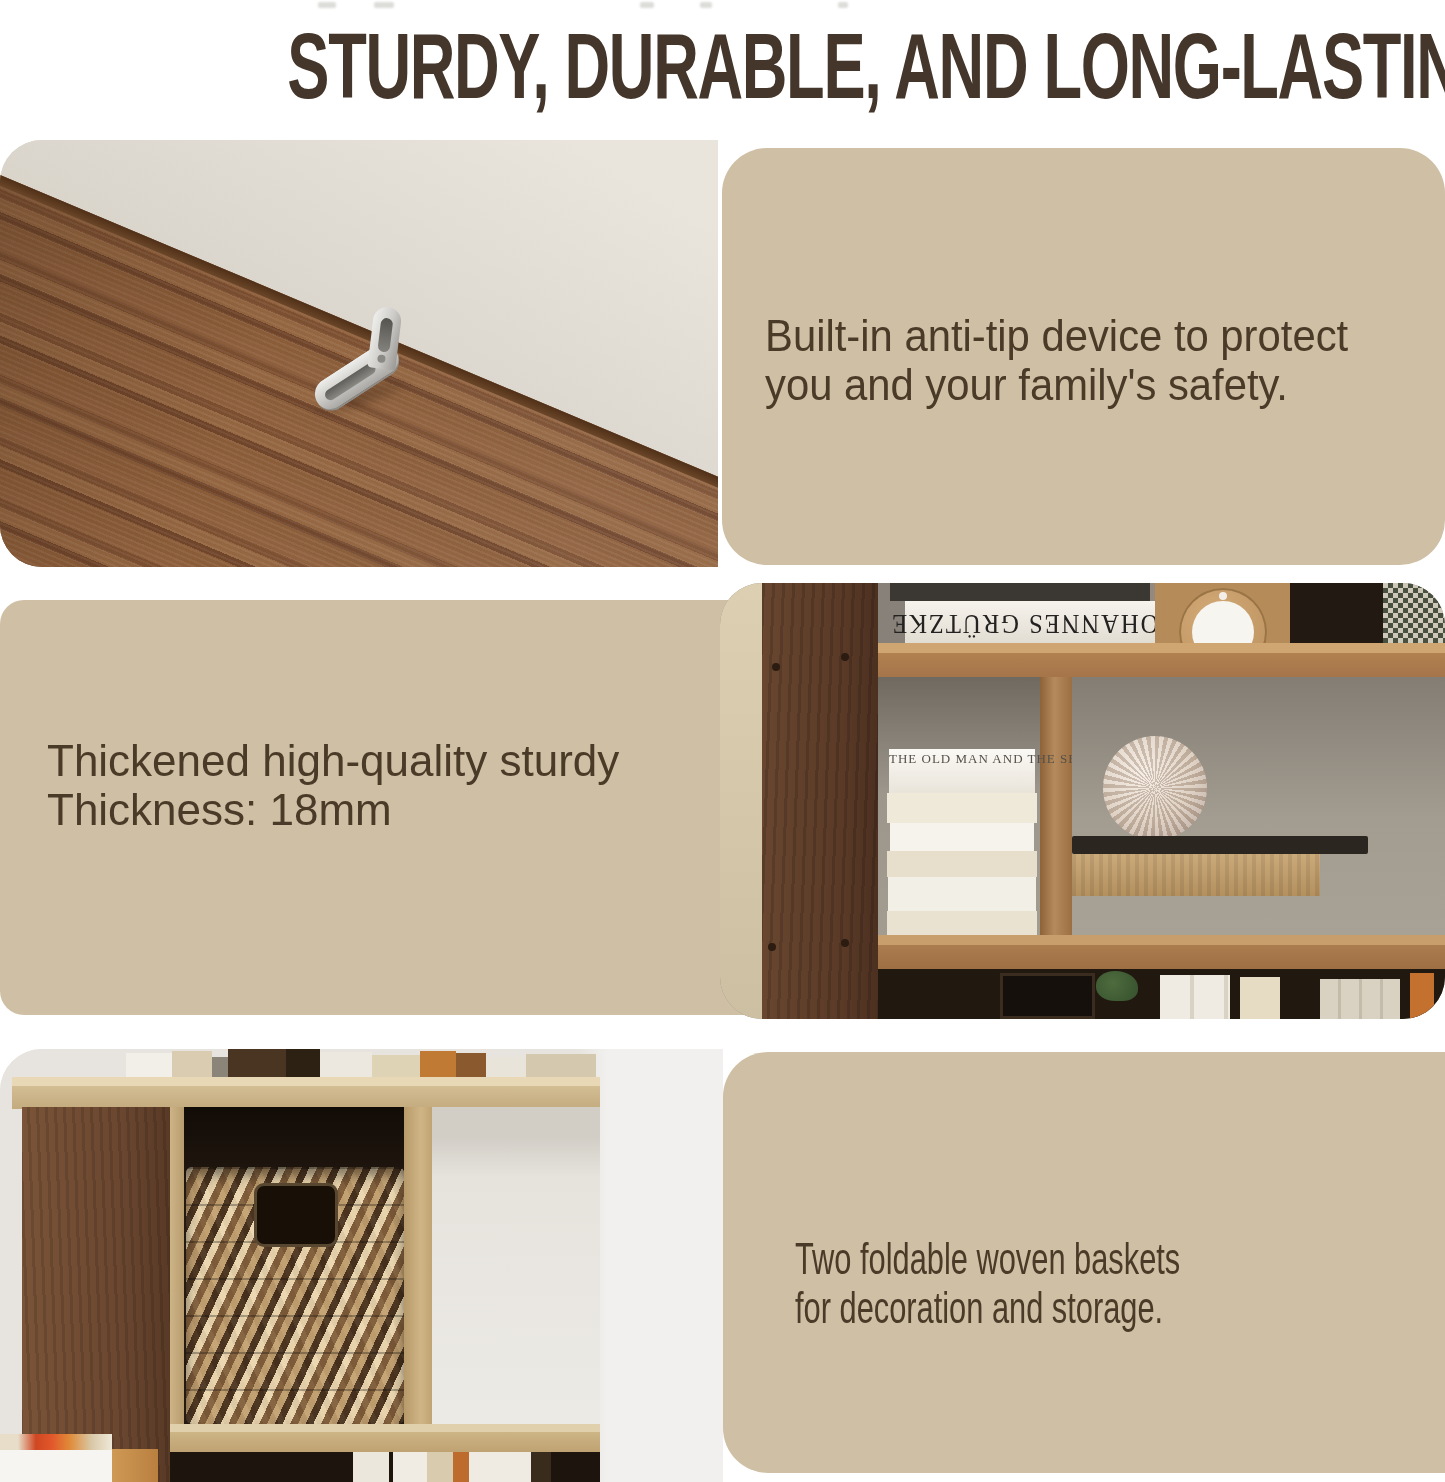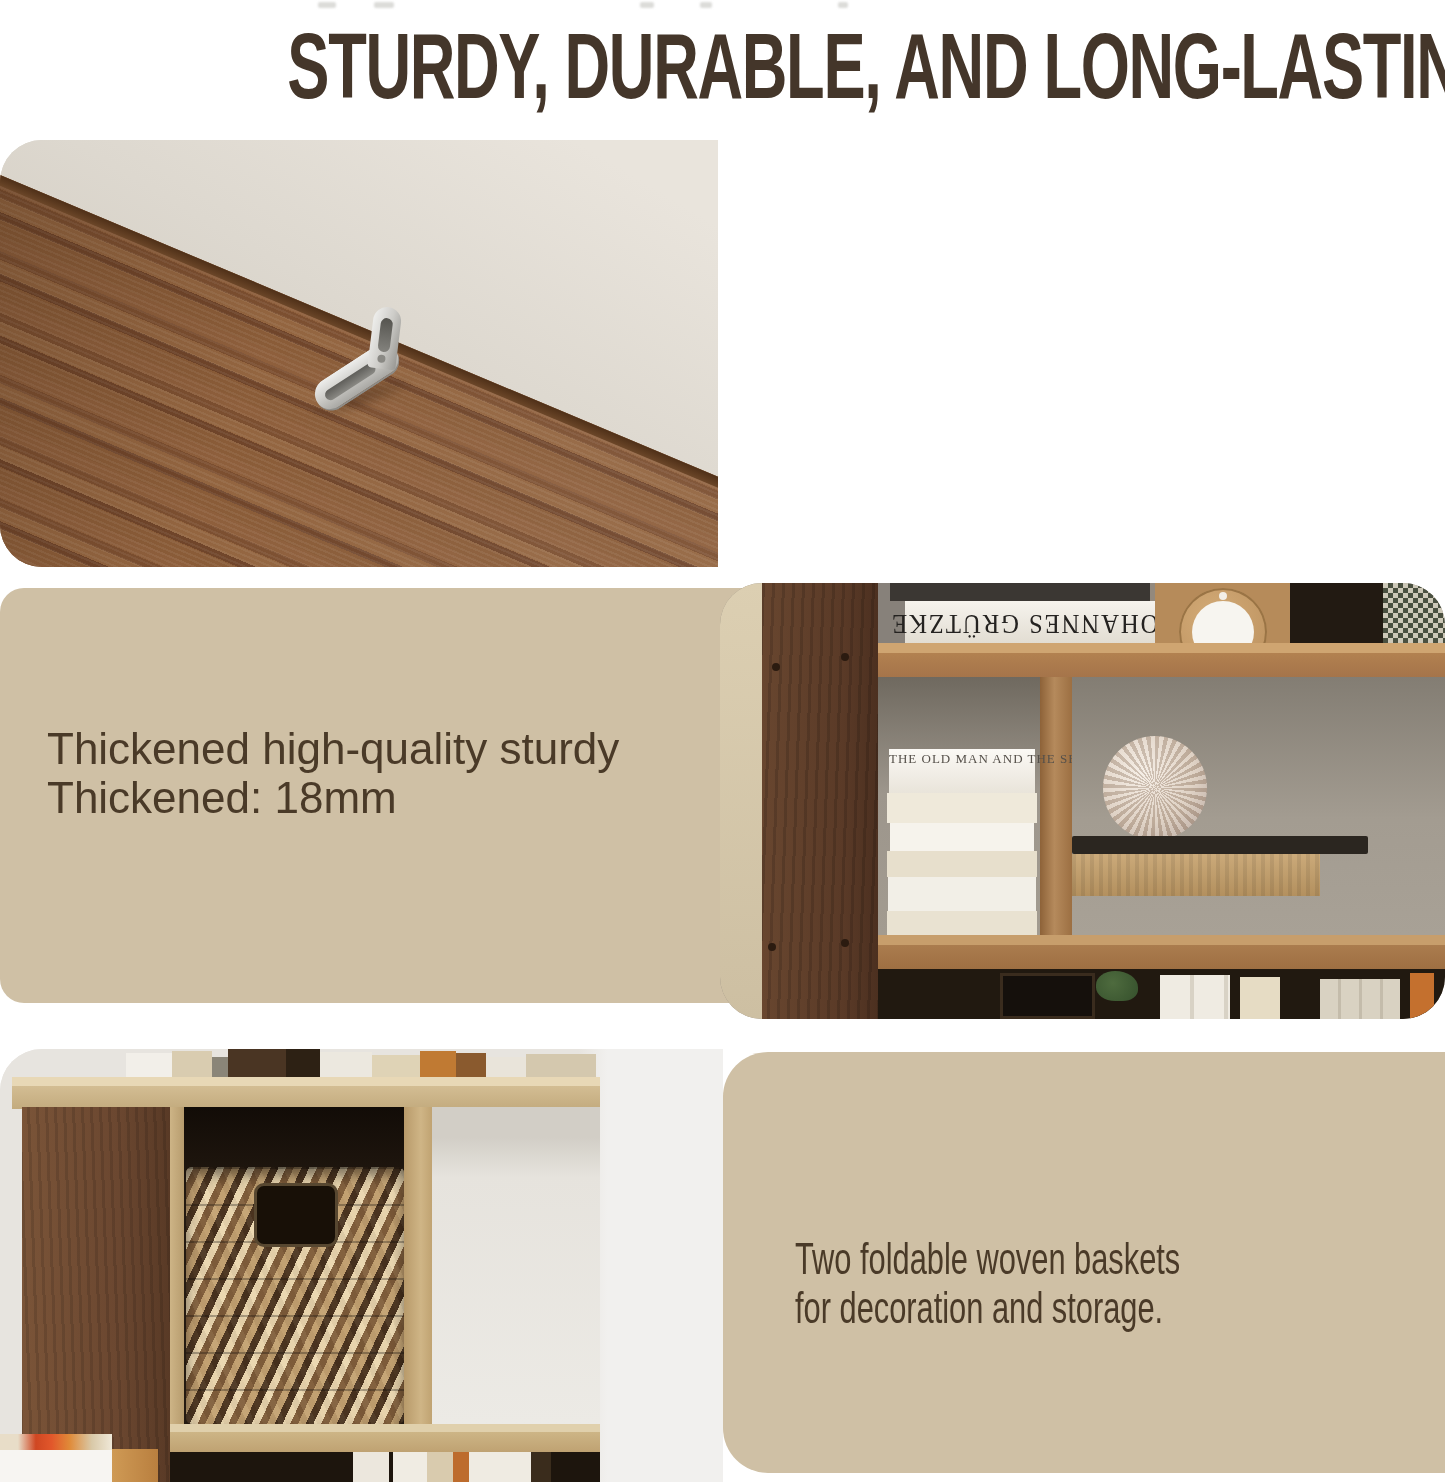--- a/index.html
+++ b/index.html
@@ -14,21 +14,21 @@
 
   
   .title-wrap{left:0;top:16px;width:1445px;height:100px;text-align:center;}
   .title-wrap span{position:static;display:inline-block;font-size:93px;font-weight:700;
     letter-spacing:-2px;color:#44362a;white-space:nowrap;line-height:100px;
     transform:scaleX(0.68);transform-origin:center;}
 
   
   .panel{background:#cfc0a5;border-radius:45px;}
   .panelA{left:722px;top:148px;width:723px;height:417px;}
-  .panelB{left:0;top:588px;width:794px;height:415px;border-radius:24px;}
+  .panelB{left:0;top:600px;width:794px;height:415px;border-radius:24px;}
   .panelC{left:723px;top:1052px;width:828px;height:421px;}
   .ptext{color:#4a3a28;font-size:44px;line-height:49px;white-space:nowrap;transform-origin:left top;}
   .tA{left:43px;top:163px;transform:scaleX(0.95);}
   .tB{left:47px;top:136px;transform:scaleX(1.0);}
   .tC{left:72px;top:182px;transform:scaleX(0.70);}
   .ptext div{position:static;}
 
   
   .photo{overflow:hidden;}
   .photoA{left:0;top:140px;width:718px;height:427px;border-radius:42px 0 0 42px;background:#d9d4cb;}
@@ -184,25 +184,31 @@
     <div class="bracket-shadow"></div>
     <div class="bracket-flat">
       <div class="slot"></div>
     </div>
     <div class="bracket-up">
       <div class="oval"></div>
       <div class="screw"></div>
     </div>
   </figure>
 
+  <div class="panel panelA">
+    <div class="ptext tA">
+      <div>Built-in anti-tip device to protect</div>
+      <div>you and your family's safety.</div>
+    </div>
+  </div>
 
   <div class="panel panelB">
     <div class="ptext tB">
       <div>Thickened high-quality sturdy</div>
-      <div>Thickened: 18mm</div>
+      <div>Thickness: 18mm</div>
     </div>
   </div>
 
   <figure class="photo photoB" style="margin:0;">
     <div class="wallB"></div>
     <div class="sideB"></div>
     <div class="screw sB1" style="left:52px;top:80px;"></div>
     <div class="screw sB2" style="left:121px;top:70px;"></div>
     <div class="screw sB3" style="left:48px;top:360px;"></div>
     <div class="screw sB4" style="left:121px;top:356px;"></div>

